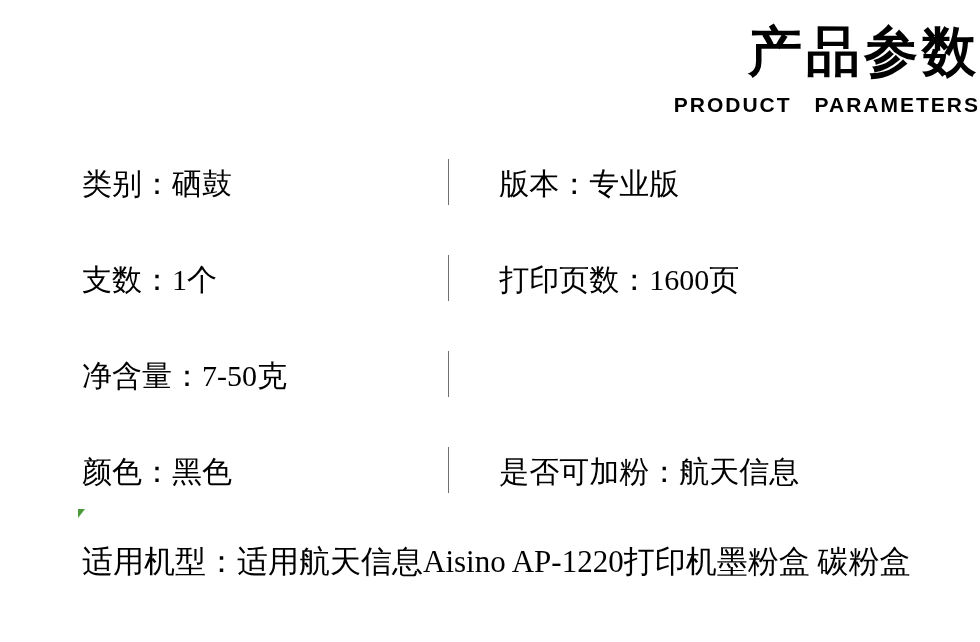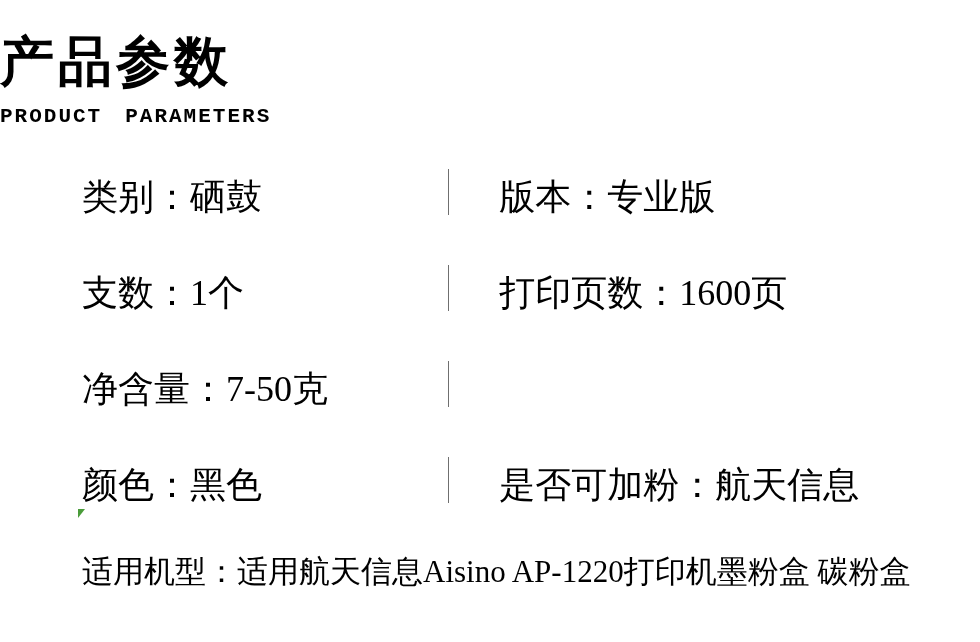--- a/index.html
+++ b/index.html
@@ -15,52 +15,52 @@
     overflow: hidden;
     position: relative;
   }
   .page {
     position: relative;
     width: 980px;
     height: 642px;
     box-sizing: border-box;
   }
   .title-block {
-    text-align: left;
-    padding-top: 31px;
+    text-align: right;
+    padding-top: 21px;
   }
   .title-cn {
     font-family: "Liberation Serif", "DejaVu Serif", serif;
     font-size: 54px;
     font-weight: bold;
     letter-spacing: 4px;
     line-height: 1.15;
     color: #000;
   }
   .title-en {
-    font-family: Liberation Mono, monospace;
+    font-family: Liberation Sans, sans-serif;
     font-size: 21px;
     font-weight: bold;
     letter-spacing: 2px;
     margin-top: 8px;
     color: #000;
   }
   .spec-grid {
     position: relative;
     margin-top: 38px;
     padding: 0 0 0 0;
   }
   .spec-row {
     display: flex;
     align-items: flex-start;
     height: 96px;
     position: relative;
   }
   .spec-cell {
-    font-size: 36px;
+    font-size: 30px;
     line-height: 1;
     color: #000;
     box-sizing: border-box;
   }
   .cell-left {
     width: 450px;
     padding-left: 82px;
     padding-top: 12px;
   }
   .cell-right {

